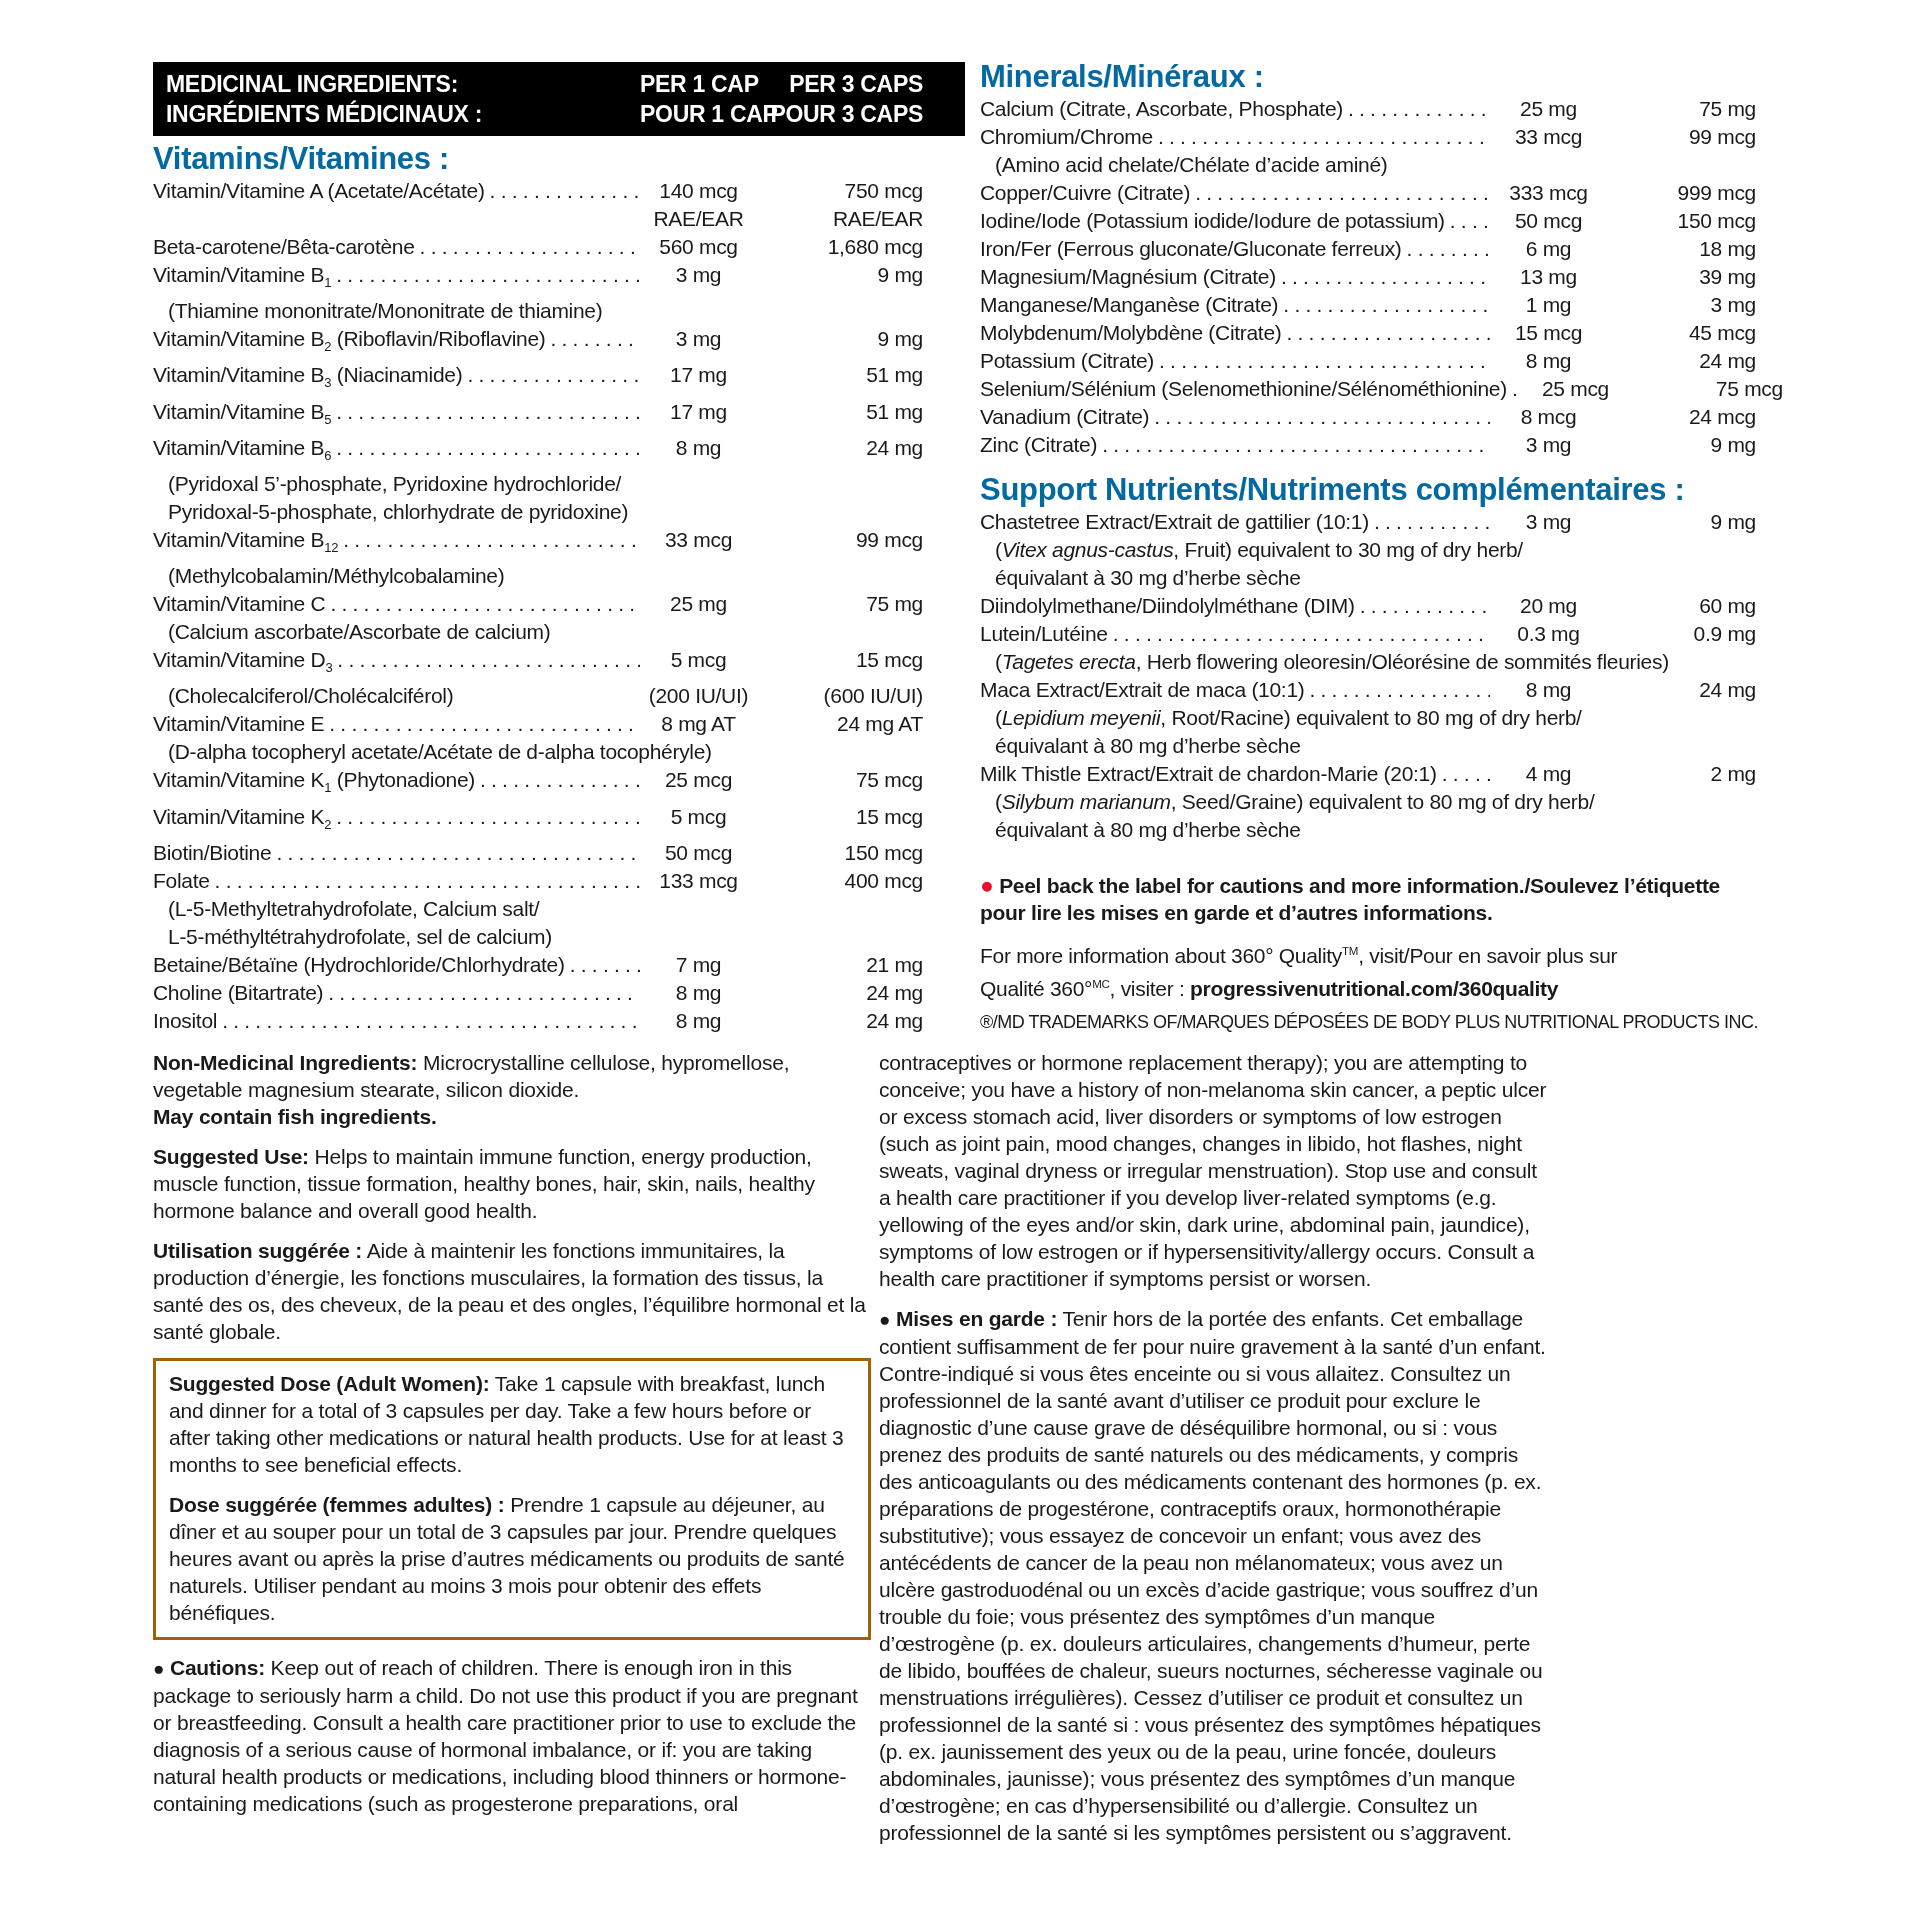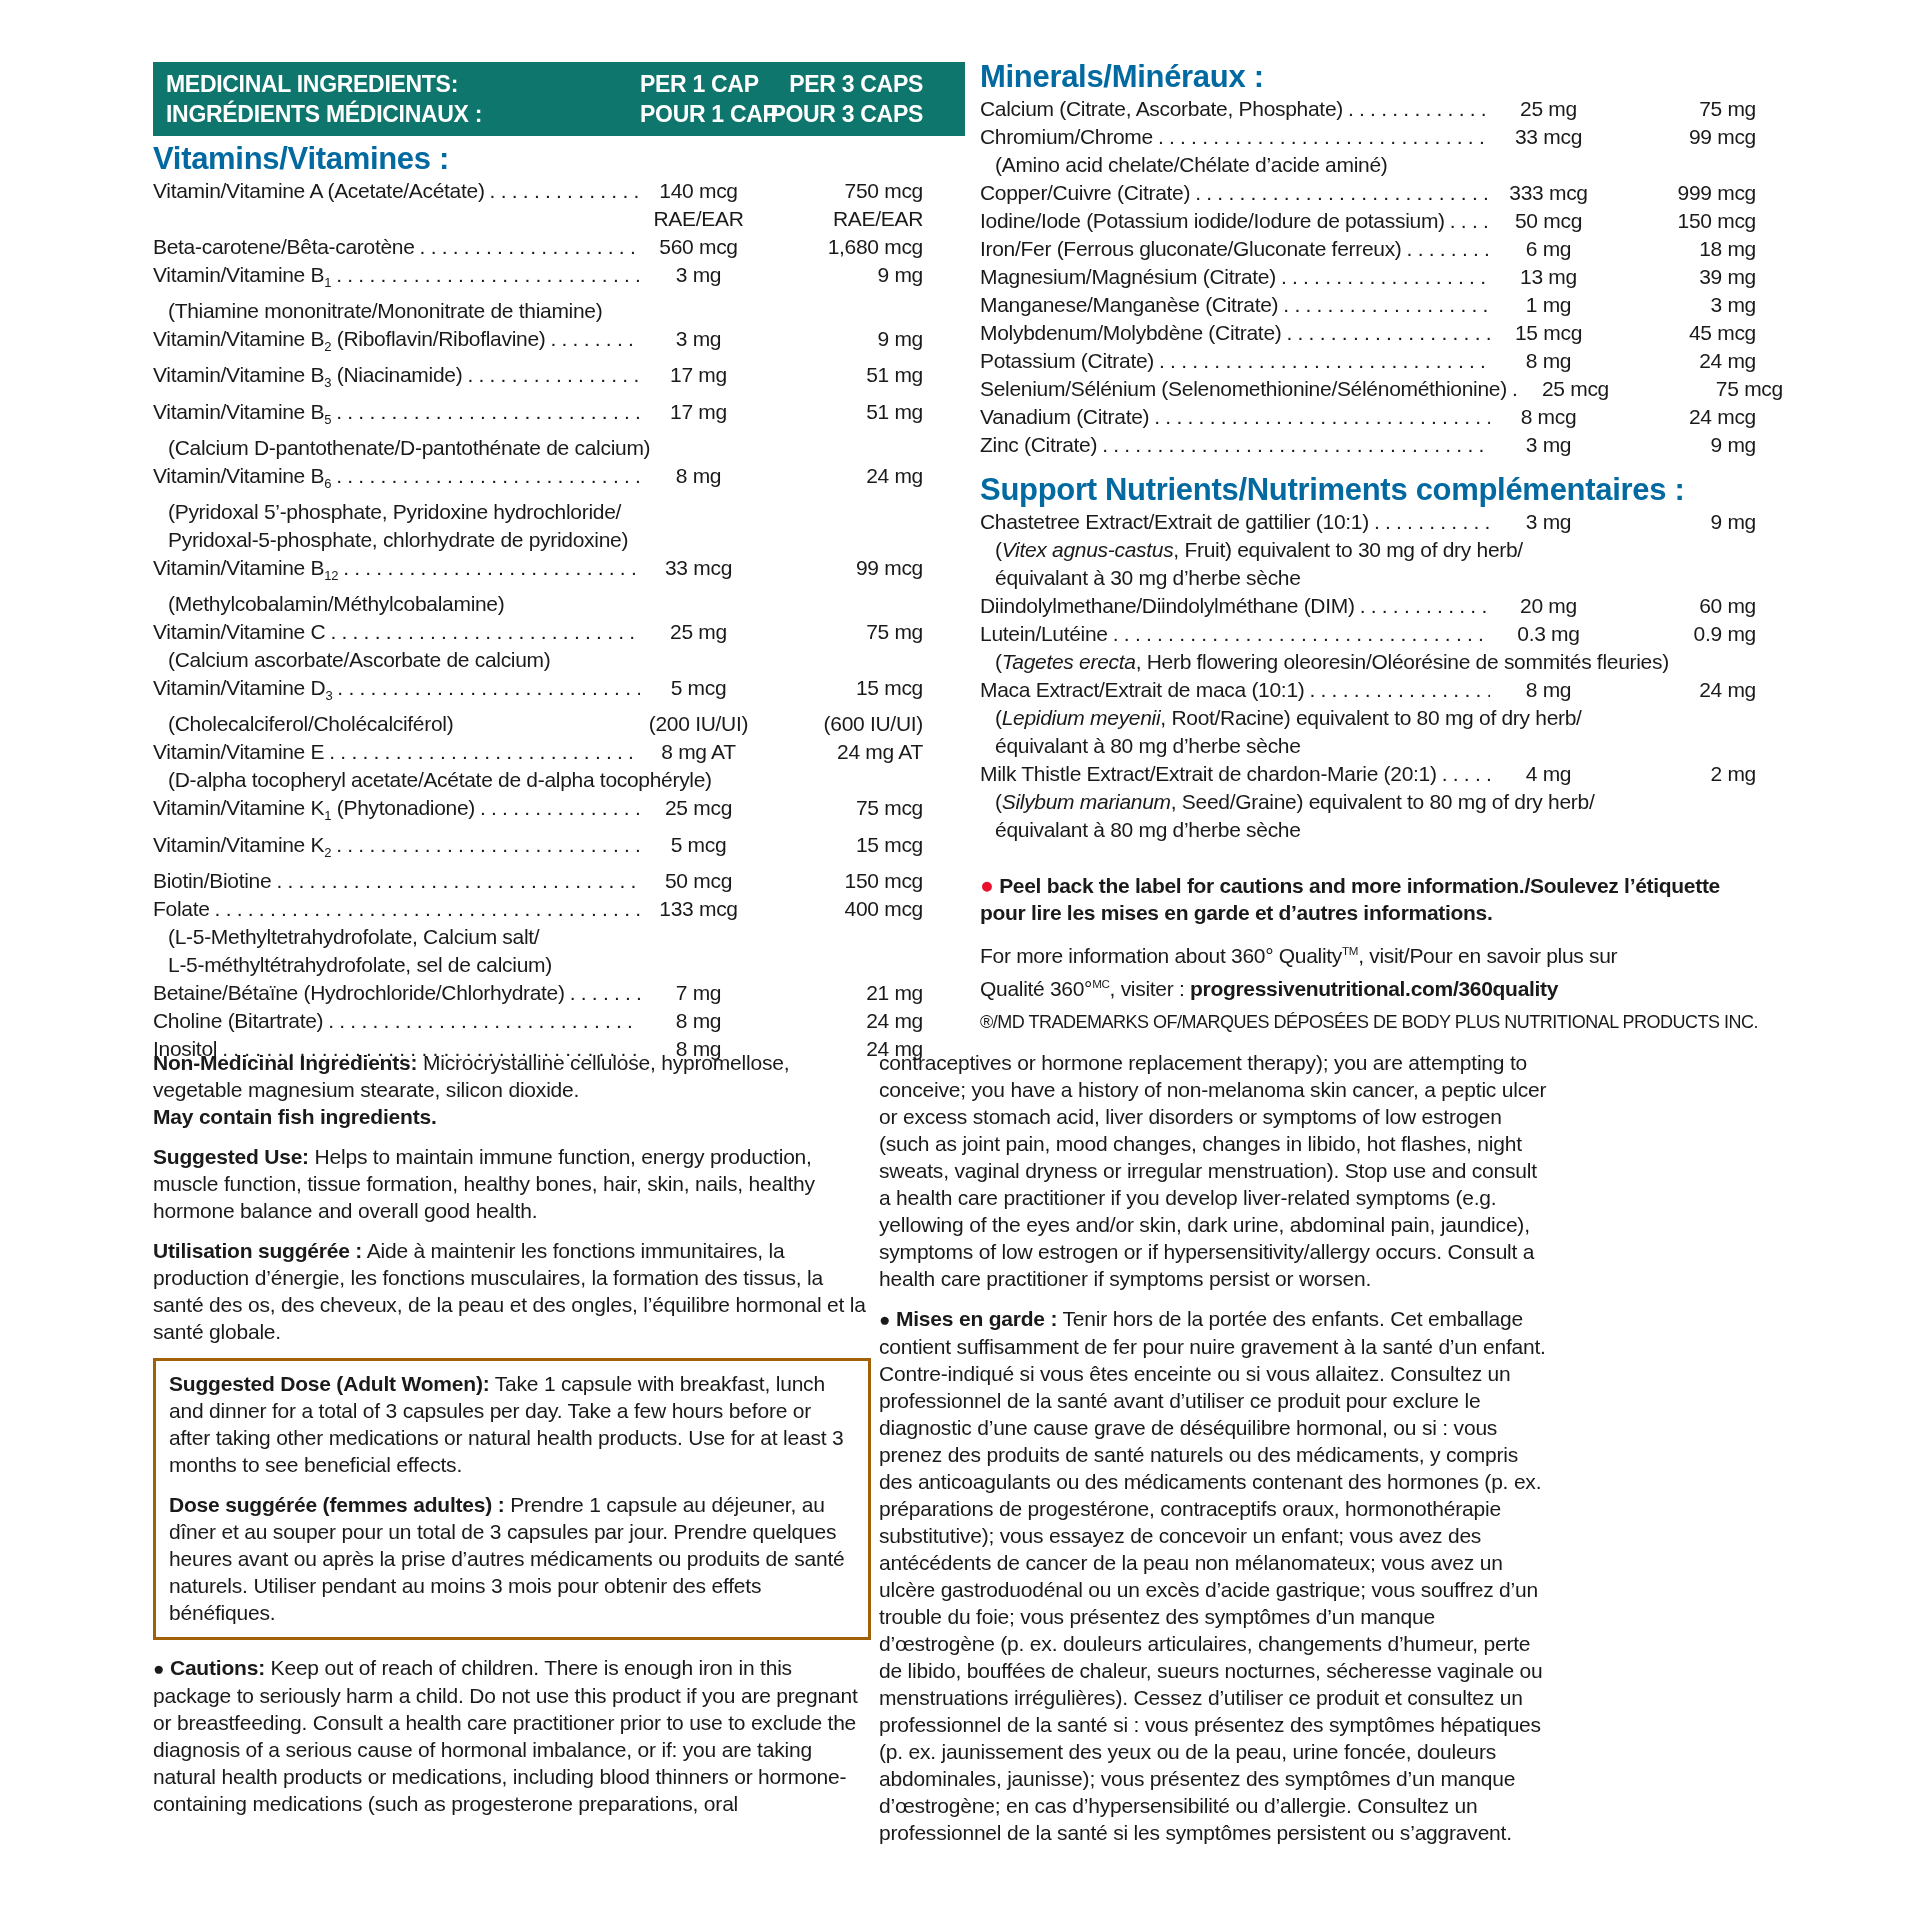--- a/index.html
+++ b/index.html
@@ -4,21 +4,21 @@
 <style>
   html,body{margin:0;padding:0;background:#ffffff;}
   .page{position:relative;width:1927px;height:1927px;background:#ffffff;
         font-family:"Liberation Sans",sans-serif;color:#1a1a1a;overflow:hidden;}
 
   
   .panel{position:absolute;}
   .lp{left:153px;top:62px;width:812px;}
   .rp{left:980px;top:62px;width:802px;}
 
-  .bar{background:#0f766e;color:#ffffff;display:flex;align-items:flex-start;
+  .bar{background:#000000;color:#ffffff;display:flex;align-items:flex-start;
        padding:7px 42px 7px 13px;font-weight:bold;font-size:23px;line-height:30px;letter-spacing:-0.3px;}
   .bar .t{flex:1 1 auto;}
   .hcol{flex:0 0 auto;text-align:right;white-space:nowrap;}
   .hcol1{width:117px;}
   .hcol2{width:166px;}
 
   .shead{margin:8px 0 3px;font-size:31px;line-height:30px;font-weight:bold;color:#0369a1;letter-spacing:-0.3px;}
   .rp .shead{margin-top:0;}
   .rp .shead.sh2{margin-top:16px;}
 
@@ -113,23 +113,20 @@
           <span class="dots"></span>
           <span class="v1">17 mg</span>
           <span class="v2">51 mg</span>
         </div>
         <div class="irow">
           <span class="nm">Vitamin/Vitamine B<sub>5</sub></span>
           <span class="dots"></span>
           <span class="v1">17 mg</span>
           <span class="v2">51 mg</span>
         </div>
-        <div class="irow sub">
-          <span class="nm">(Calcium D-pantothenate/D-pantothénate de calcium)</span>
-        </div>
         <div class="irow">
           <span class="nm">Vitamin/Vitamine B<sub>6</sub></span>
           <span class="dots"></span>
           <span class="v1">8 mg</span>
           <span class="v2">24 mg</span>
         </div>
         <div class="irow sub">
           <span class="nm">(Pyridoxal 5’-phosphate, Pyridoxine hydrochloride/</span>
         </div>
         <div class="irow sub">

